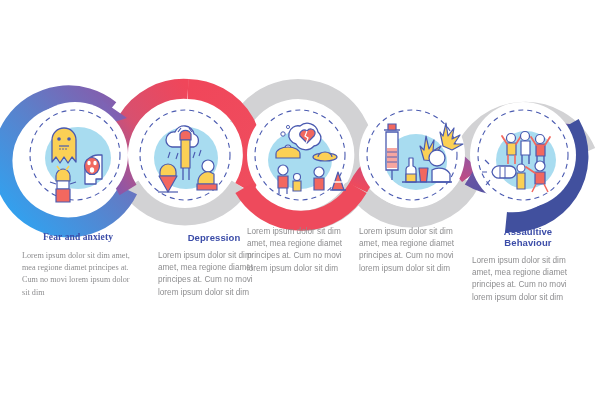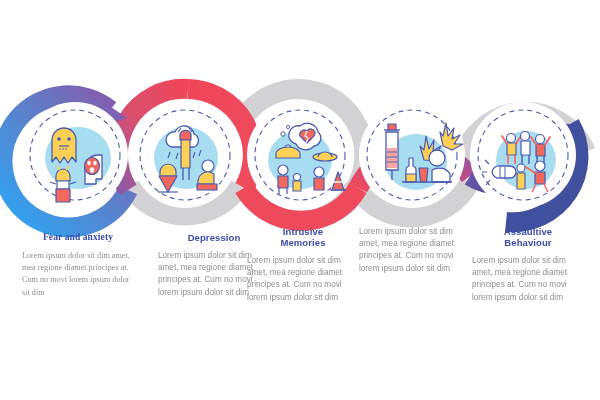--- a/index.html
+++ b/index.html
@@ -286,22 +286,20 @@
       <div class="step-title" style="color:#3b4ca8;">Fear and anxiety</div>
       <div class="step-desc" style="color:#8e8e90;">Lorem ipsum dolor sit dim amet, mea regione diamet principes at. Cum no movi lorem ipsum dolor sit dim</div>
     </div>
 
     <div class="step" style="left:130px;top:232px;margin-left:24px;">
       <div class="step-title" style="color:#3b4ca8;">Depression</div>
       <div class="step-desc" style="color:#8e8e90;">Lorem ipsum dolor sit dim amet, mea regione diamet principes at. Cum no movi lorem ipsum dolor sit dim</div>
     </div>
 
     <div class="step" style="left:243px;top:226px;">
-      <div class="step-title" style="color:#3b4ca8;">Intrusive
-Memories</div>
       <div class="step-desc" style="color:#8e8e90;">Lorem ipsum dolor sit dim amet, mea regione diamet principes at. Cum no movi lorem ipsum dolor sit dim</div>
     </div>
 
     <div class="step" style="left:355px;top:226px;">
       <div class="step-desc" style="color:#8e8e90;">Lorem ipsum dolor sit dim amet, mea regione diamet principes at. Cum no movi lorem ipsum dolor sit dim</div>
     </div>
 
     <div class="step" style="left:468px;top:226px;">
       <div class="step-title" style="color:#3b4ca8;">Assaultive
 Behaviour</div>

